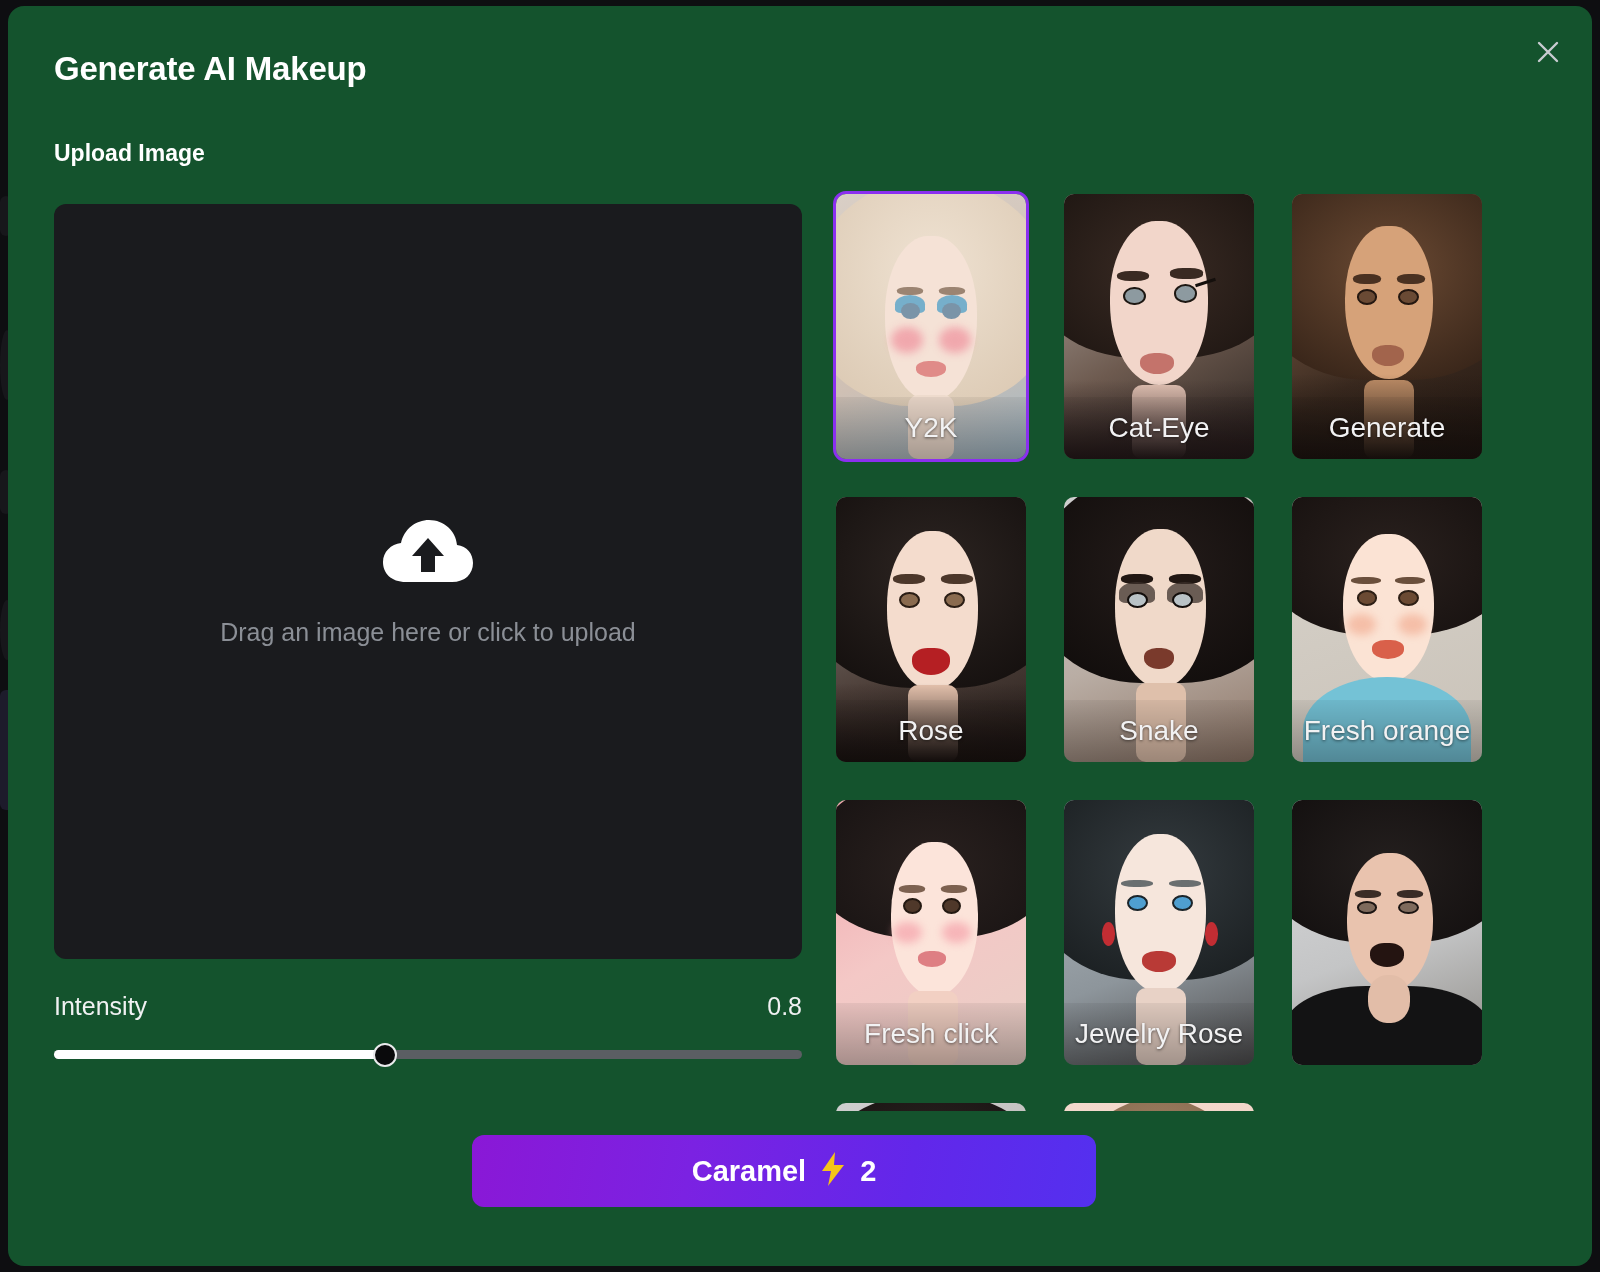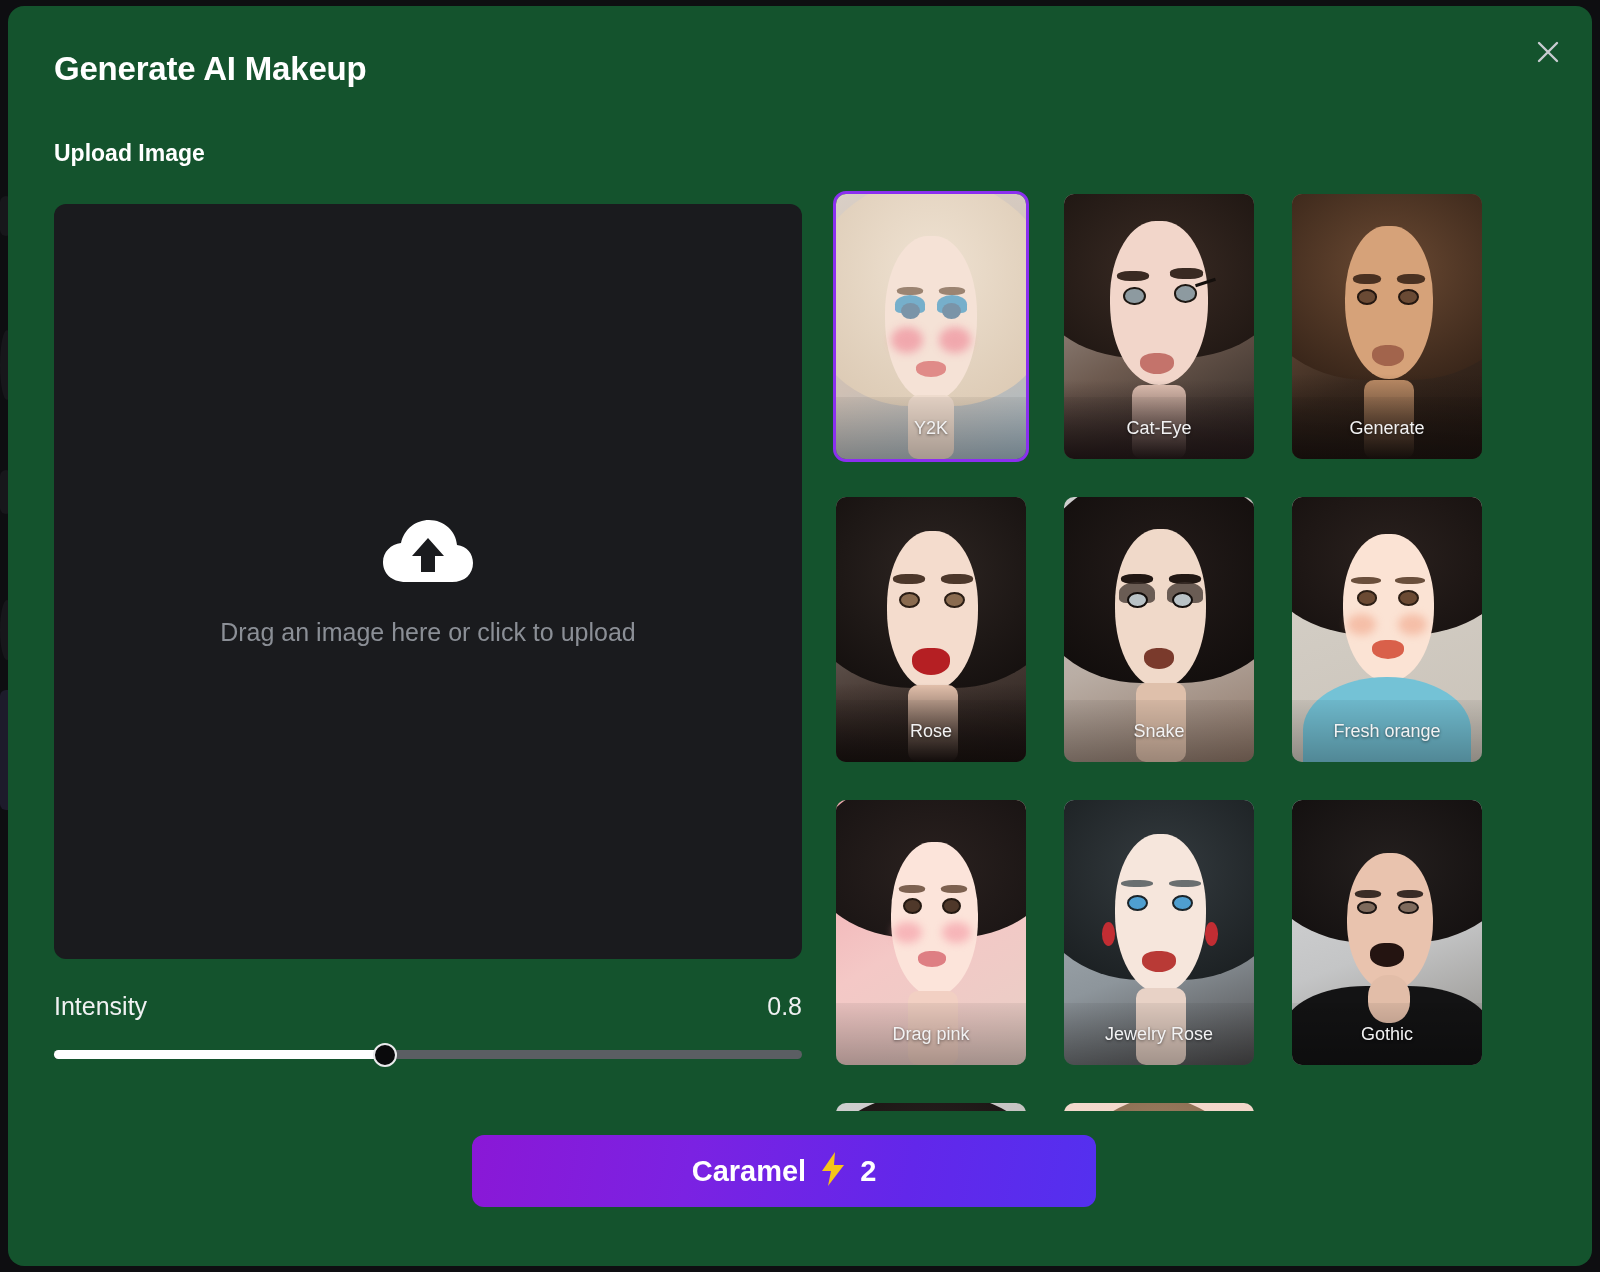--- a/index.html
+++ b/index.html
@@ -114,21 +114,21 @@
     overflow: hidden;
     cursor: pointer;
     border: 3px solid transparent;
   }
   .style-card.selected { border-color: #8b2ff0; }
   .thumb { position: absolute; inset: 0; }
   .style-label {
     position: absolute; left: 0; right: 0; bottom: 0;
     height: 62px;
     display: flex; align-items: center; justify-content: center;
-    font-size: 18px; color: #f2f2f3;
+    font-size: 28px; color: #f2f2f3;
     background: linear-gradient(to top, rgba(0,0,0,0.30), rgba(0,0,0,0.06));
     text-shadow: 0 1px 3px rgba(0,0,0,0.55);
   }
 
   
   .bg     { position:absolute; inset:0; }
   .hair   { position:absolute; border-radius:50% 50% 42% 42%; }
   .face   { position:absolute; border-radius:47% 47% 50% 50%; }
   .neck   { position:absolute; border-radius:10px; }
   .eye    { position:absolute; border-radius:50%; }
@@ -303,21 +303,21 @@
         <div class="face" style="left:29%;top:16%;width:46%;height:58%;background:#fce4da;"></div>
         <div class="brow" style="left:33%;top:32%;width:14%;height:3%;background:#7d6150;"></div>
         <div class="brow" style="left:55%;top:32%;width:14%;height:3%;background:#7d6150;"></div>
         <div class="eye" style="left:35%;top:37%;width:10%;height:6%;background:#4f382a;border:2px solid #241912;"></div>
         <div class="eye" style="left:56%;top:37%;width:10%;height:6%;background:#4f382a;border:2px solid #241912;"></div>
         <div class="blush" style="left:30%;top:46%;width:15%;height:8%;background:#f497a3;opacity:.6;"></div>
         <div class="blush" style="left:56%;top:46%;width:15%;height:8%;background:#f497a3;opacity:.6;"></div>
         <div class="lips" style="left:43%;top:57%;width:15%;height:6%;background:#de7f83;"></div>
         <div class="neck" style="left:38%;top:72%;width:26%;height:28%;background:#f2d0c3;"></div>
       </div>
-      <div class="style-label">Drag pink</div>
+      <div class="style-label">Fresh click</div>
     </div>
 
     <div class="style-card">
       <div class="thumb">
         <div class="bg" style="background:linear-gradient(160deg,#b7c0c6,#8d959b 60%,#4c4b4c);"></div>
         <div class="hair" style="left:-16%;top:-12%;width:134%;height:80%;background:radial-gradient(ellipse at 50% 48%,#343b3f,#15191b);"></div>
         <div class="face" style="left:27%;top:13%;width:48%;height:60%;background:#f6e6dc;"></div>
         <div class="brow" style="left:30%;top:30%;width:17%;height:3%;background:#6a6f70;"></div>
         <div class="brow" style="left:55%;top:30%;width:17%;height:3%;background:#6a6f70;"></div>
         <div class="eye" style="left:33%;top:36%;width:11%;height:6%;background:#4f9fd0;border:2px solid #1b2429;"></div>
@@ -336,21 +336,20 @@
         <div class="hair" style="left:-14%;top:-12%;width:130%;height:66%;background:radial-gradient(ellipse at 50% 56%,#241f1e,#0e0b0b);"></div>
         <div class="face" style="left:29%;top:20%;width:45%;height:52%;background:#e9c3ae;"></div>
         <div class="brow" style="left:33%;top:34%;width:14%;height:3%;background:#3a2c26;"></div>
         <div class="brow" style="left:55%;top:34%;width:14%;height:3%;background:#3a2c26;"></div>
         <div class="eye" style="left:34%;top:38%;width:11%;height:5%;background:#7e6a5c;border:2px solid #1b1412;"></div>
         <div class="eye" style="left:56%;top:38%;width:11%;height:5%;background:#7e6a5c;border:2px solid #1b1412;"></div>
         <div class="lips" style="left:41%;top:54%;width:18%;height:9%;background:#241411;"></div>
         <div class="cloth" style="left:-4%;top:70%;width:108%;height:40%;background:#131314;border-radius:40% 40% 0 0;"></div>
         <div class="eye" style="left:40%;top:66%;width:22%;height:18%;background:#e2bda8;border-radius:45%;"></div>
       </div>
-      <div class="style-label">Gothic</div>
     </div>
 
     <div class="style-card">
       <div class="thumb">
         <div class="bg" style="background:linear-gradient(150deg,#cfcfcf,#b0a9a4);"></div>
         <div class="hair" style="left:-14%;top:-4%;width:130%;height:72%;background:radial-gradient(ellipse at 50% 40%,#2c2422,#100c0b);"></div>
 
       </div>
 
     </div>

